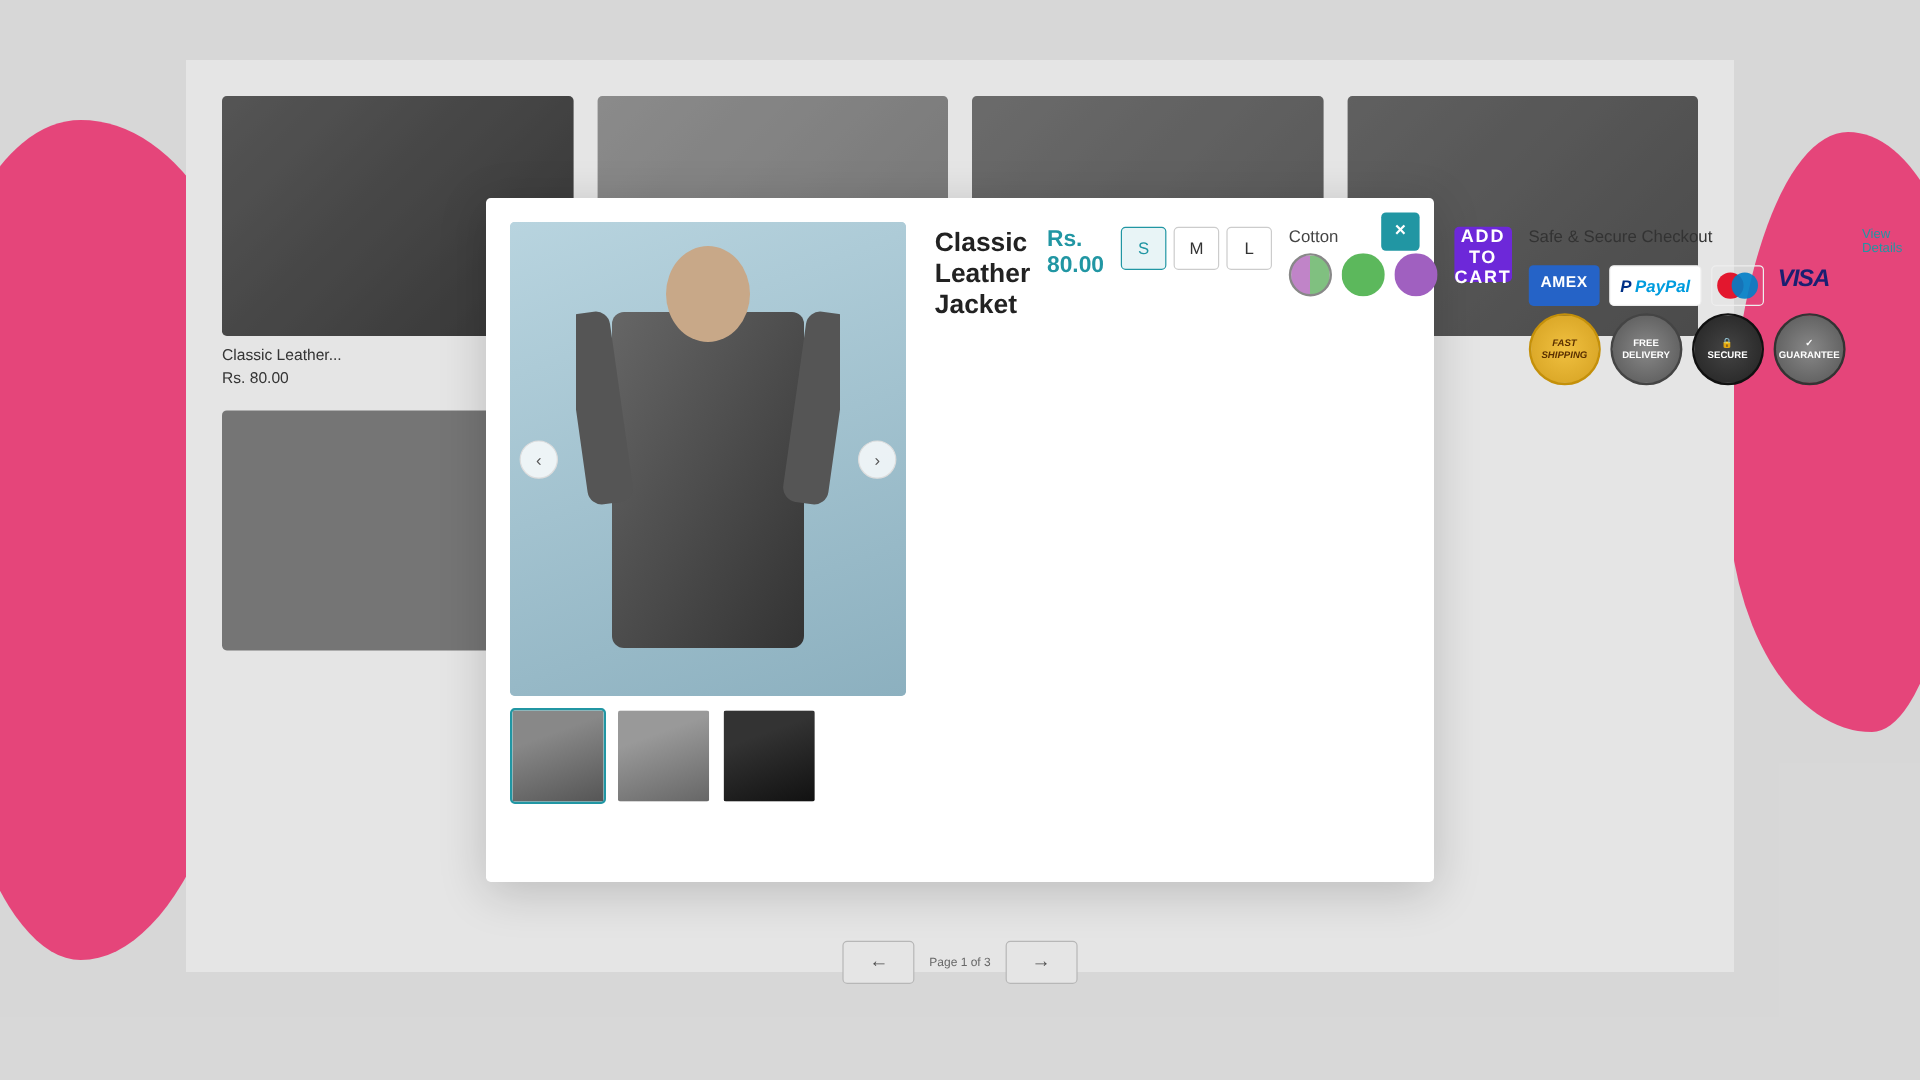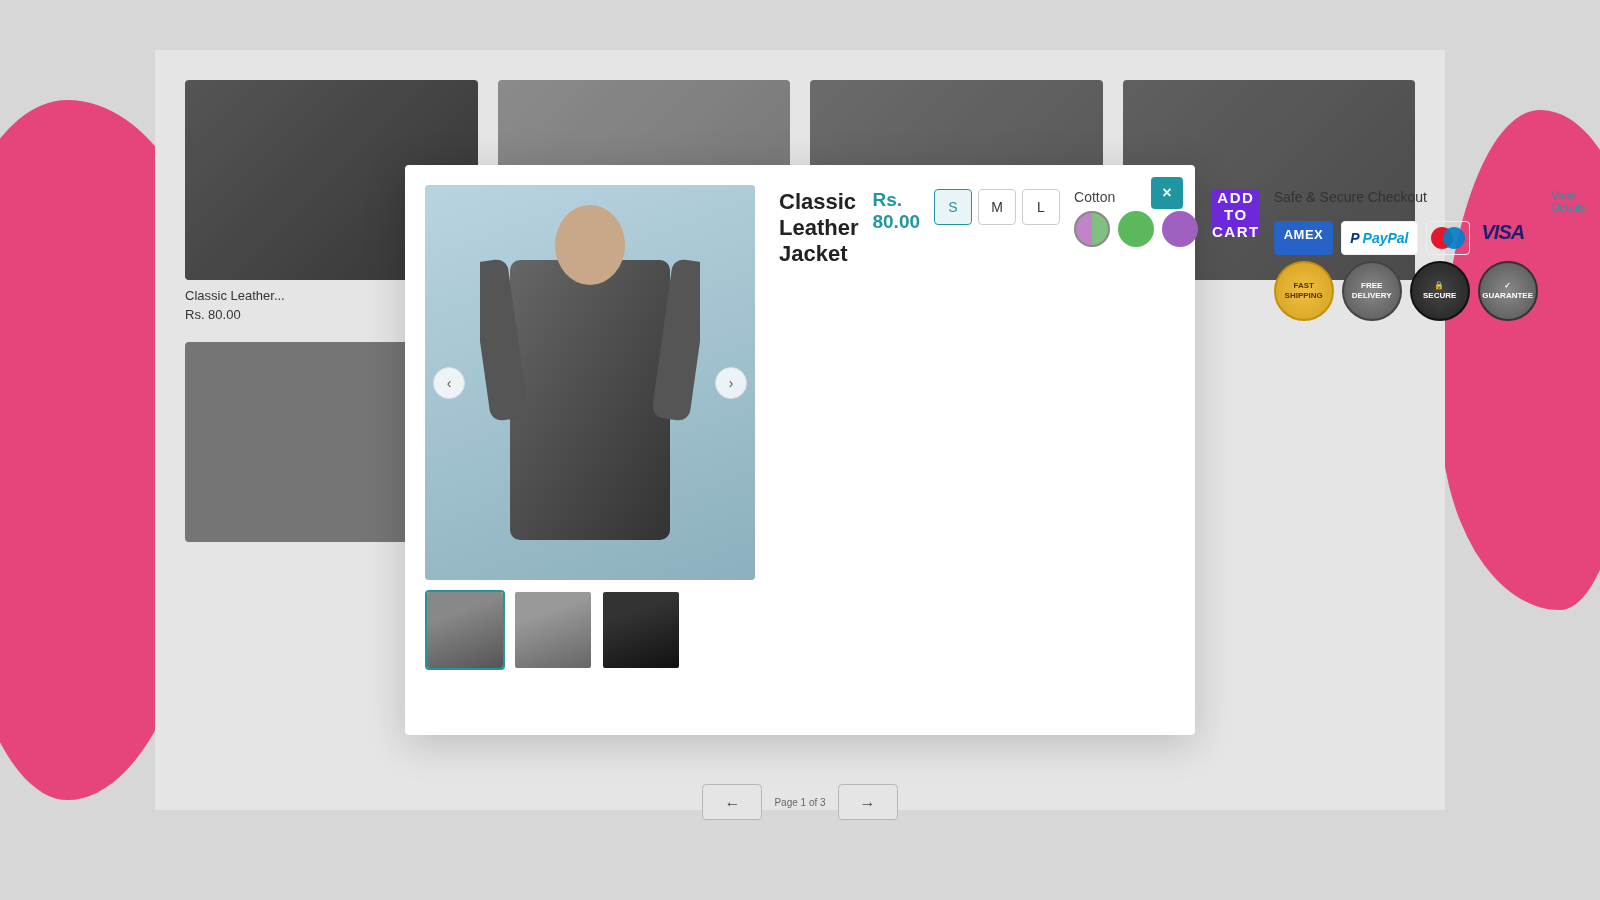--- a/index.html
+++ b/index.html
@@ -430,20 +430,21 @@
       font-size: 8px;
       text-align: center;
       font-weight: bold;
       line-height: 1.2;
     }
 
     .trust-fast {
       background: radial-gradient(circle, #f0c040 0%, #d4a020 100%);
       color: #5a3000;
       border: 2px solid #c4900a;
+      font-style: italic;
     }
 
     .trust-free {
       background: radial-gradient(circle, #888 0%, #555 100%);
       color: #fff;
       border: 2px solid #444;
     }
 
     .trust-secure {
       background: radial-gradient(circle, #444 0%, #222 100%);

